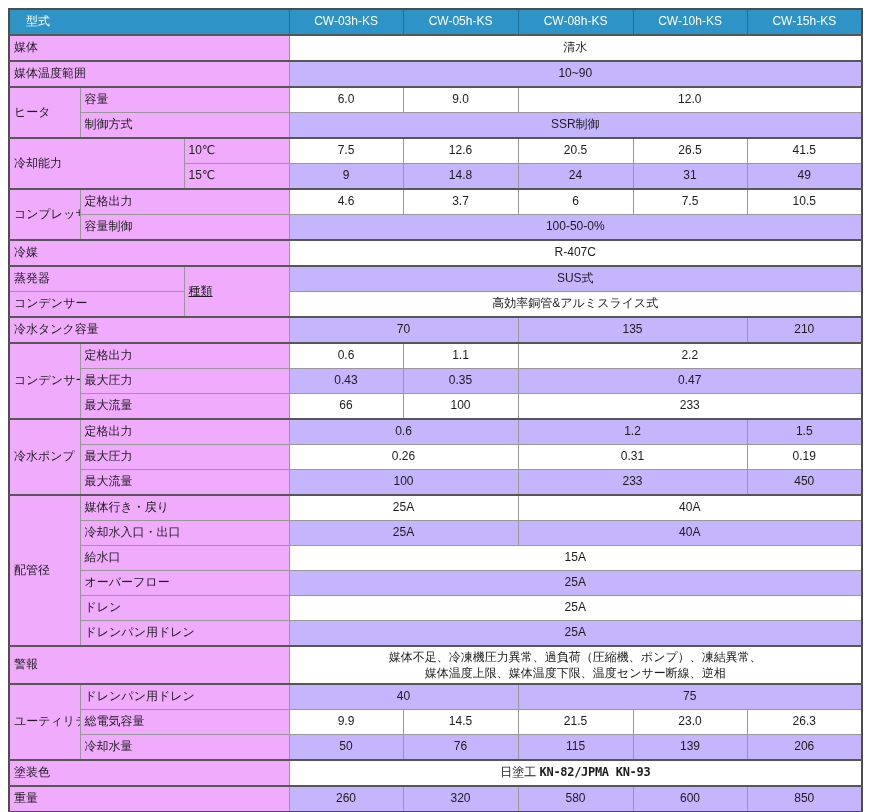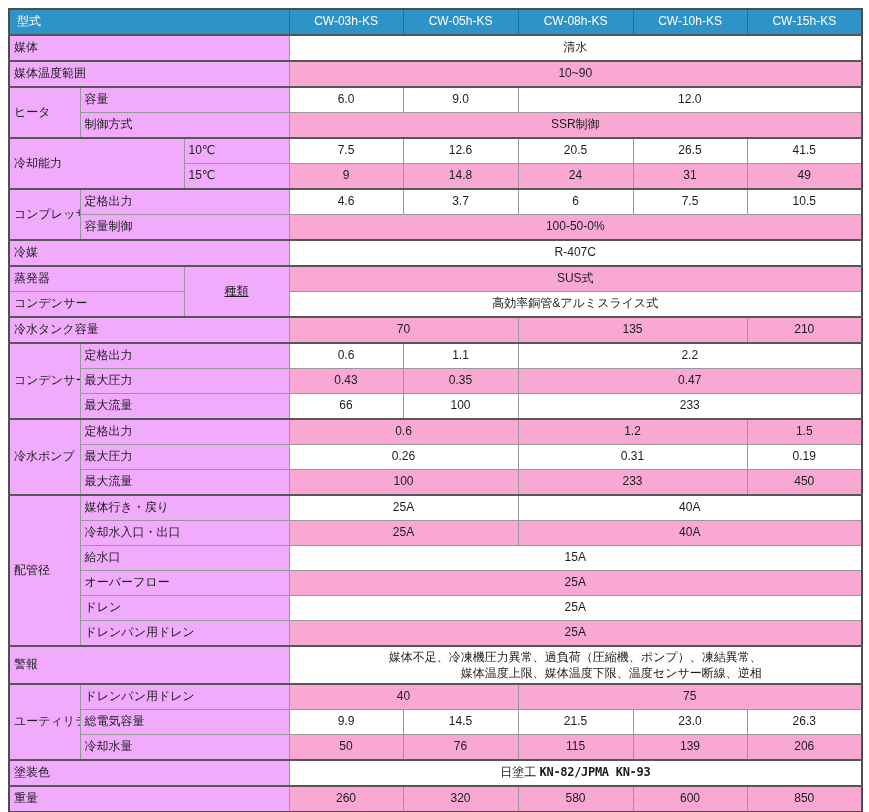--- a/index.html
+++ b/index.html
@@ -23,31 +23,31 @@
     white-space:nowrap;
     font-weight:normal;
     line-height:1.15;
   }
   tr.sec td, tr.sec th{border-top:2px solid #565656;}
   .hd{
     background:#2e93c7;color:#ffffff;
     border-color:#1d6f9c !important;
     text-align:center;
   }
-  th.hd-label{text-align:left;padding-left:7px;}
+  th.hd-label{text-align:left;padding-left:16px;}
   .lbl{
     background:#f0abfc;
     text-align:left;padding-left:7px;
   }
   .val{background:#ffffff;text-align:center;}
-  .g{background:#f9a8d4;}
+  .g{background:#c4b5fd;}
   .bold{font-weight:bold;}
   tr.tall td{height:34px;}
   .alarm-block{
-    display:inline-block;text-align:right;line-height:1.35;white-space:nowrap;
+    display:inline-block;text-align:center;line-height:1.35;white-space:nowrap;
   }
   .mono{
     font-family:"DejaVu Sans Mono","Liberation Mono",monospace;
     font-weight:bold;letter-spacing:-0.3px;
   }
 </style>
 </head>
 <body>
 
 <table class="spec">
@@ -129,21 +129,21 @@
     <td class="val g" colspan="5">100-50-0%</td>
   </tr>
 
   <tr class="sec">
     <td class="lbl" colspan="3">冷媒</td>
     <td class="val" colspan="5">R-407C</td>
   </tr>
 
   <tr class="sec">
     <td class="lbl" colspan="2">蒸発器</td>
-    <td class="lbl" rowspan="2" style="text-align:center;text-decoration:underline;">種類</td>
+    <td class="lbl" rowspan="2" style="text-align:left;text-decoration:underline;">種類</td>
     <td class="val g" colspan="5">SUS式</td>
   </tr>
   <tr>
     <td class="lbl" colspan="2">コンデンサー</td>
     <td class="val bold" colspan="5">高効率銅管&amp;アルミスライス式</td>
   </tr>
 
   <tr class="sec">
     <td class="lbl" colspan="3">冷水タンク容量</td>
     <td class="val g" colspan="2">70</td>

